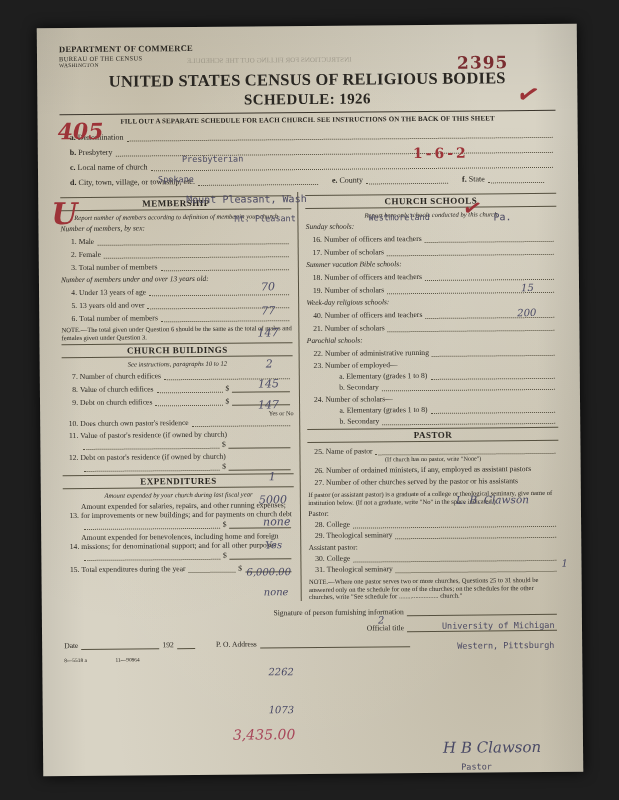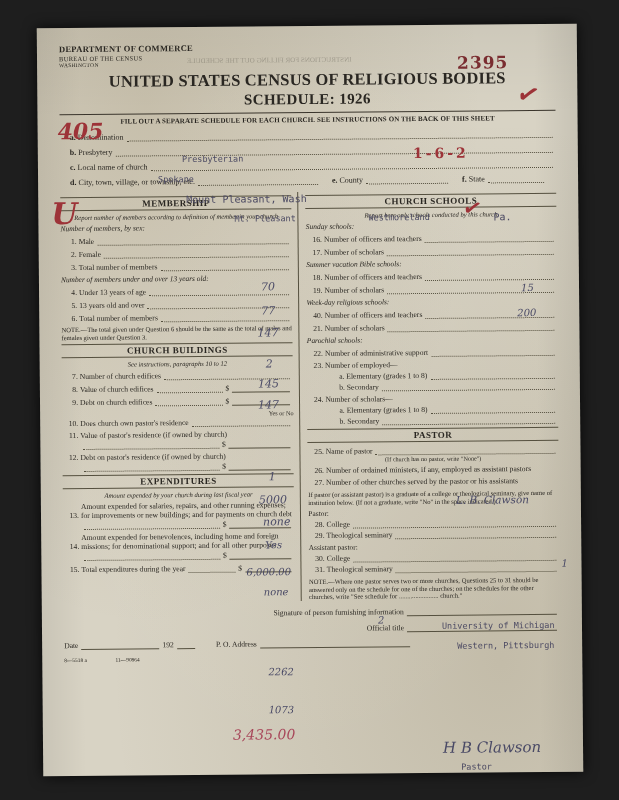--- a/index.html
+++ b/index.html
@@ -312,21 +312,21 @@
           </div>
           <div class="q">
             <span class="qn">21.</span>
             <span class="qt">Number of scholars</span>
             <span class="dots"></span>
           </div>
 
           <div class="sub">Parochial schools:</div>
           <div class="q">
             <span class="qn">22.</span>
-            <span class="qt">Number of administrative support</span>
+            <span class="qt">Number of administrative running</span>
             <span class="dots"></span>
           </div>
           <div class="q">
             <span class="qn">23.</span>
             <span class="qt">Number of employed—</span>
           </div>
           <div class="q" style="margin-top:1px;">
             <span class="qn"></span>
             <span class="qt indent">a.  Elementary (grades 1 to 8)</span>
             <span class="dots"></span>

